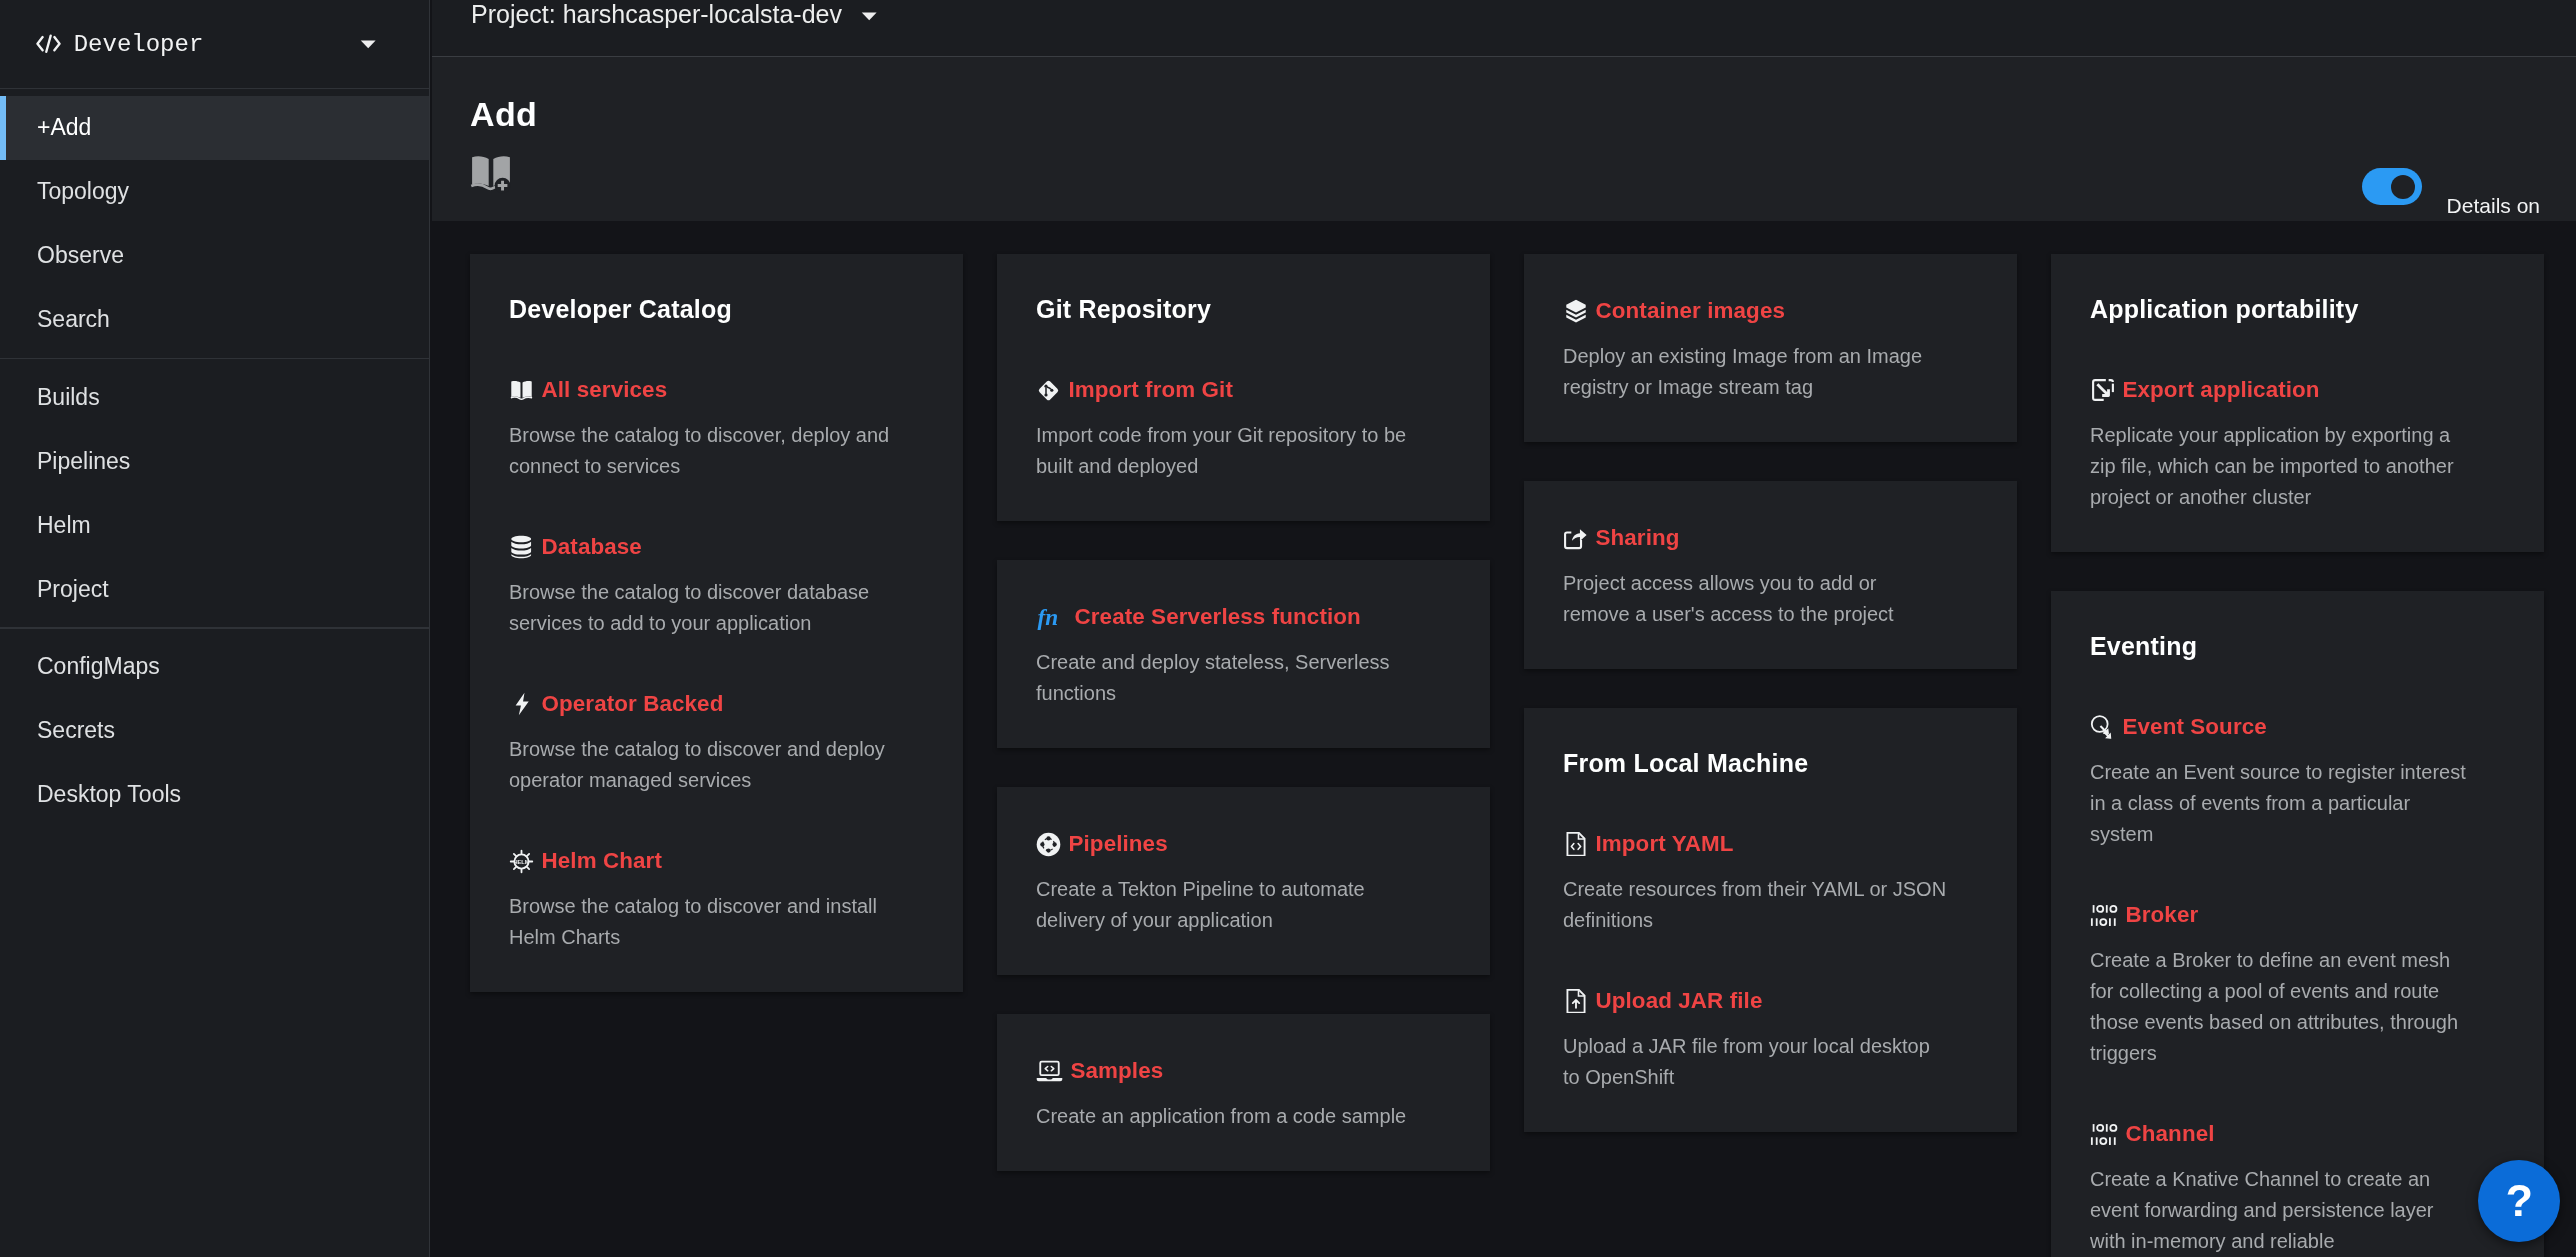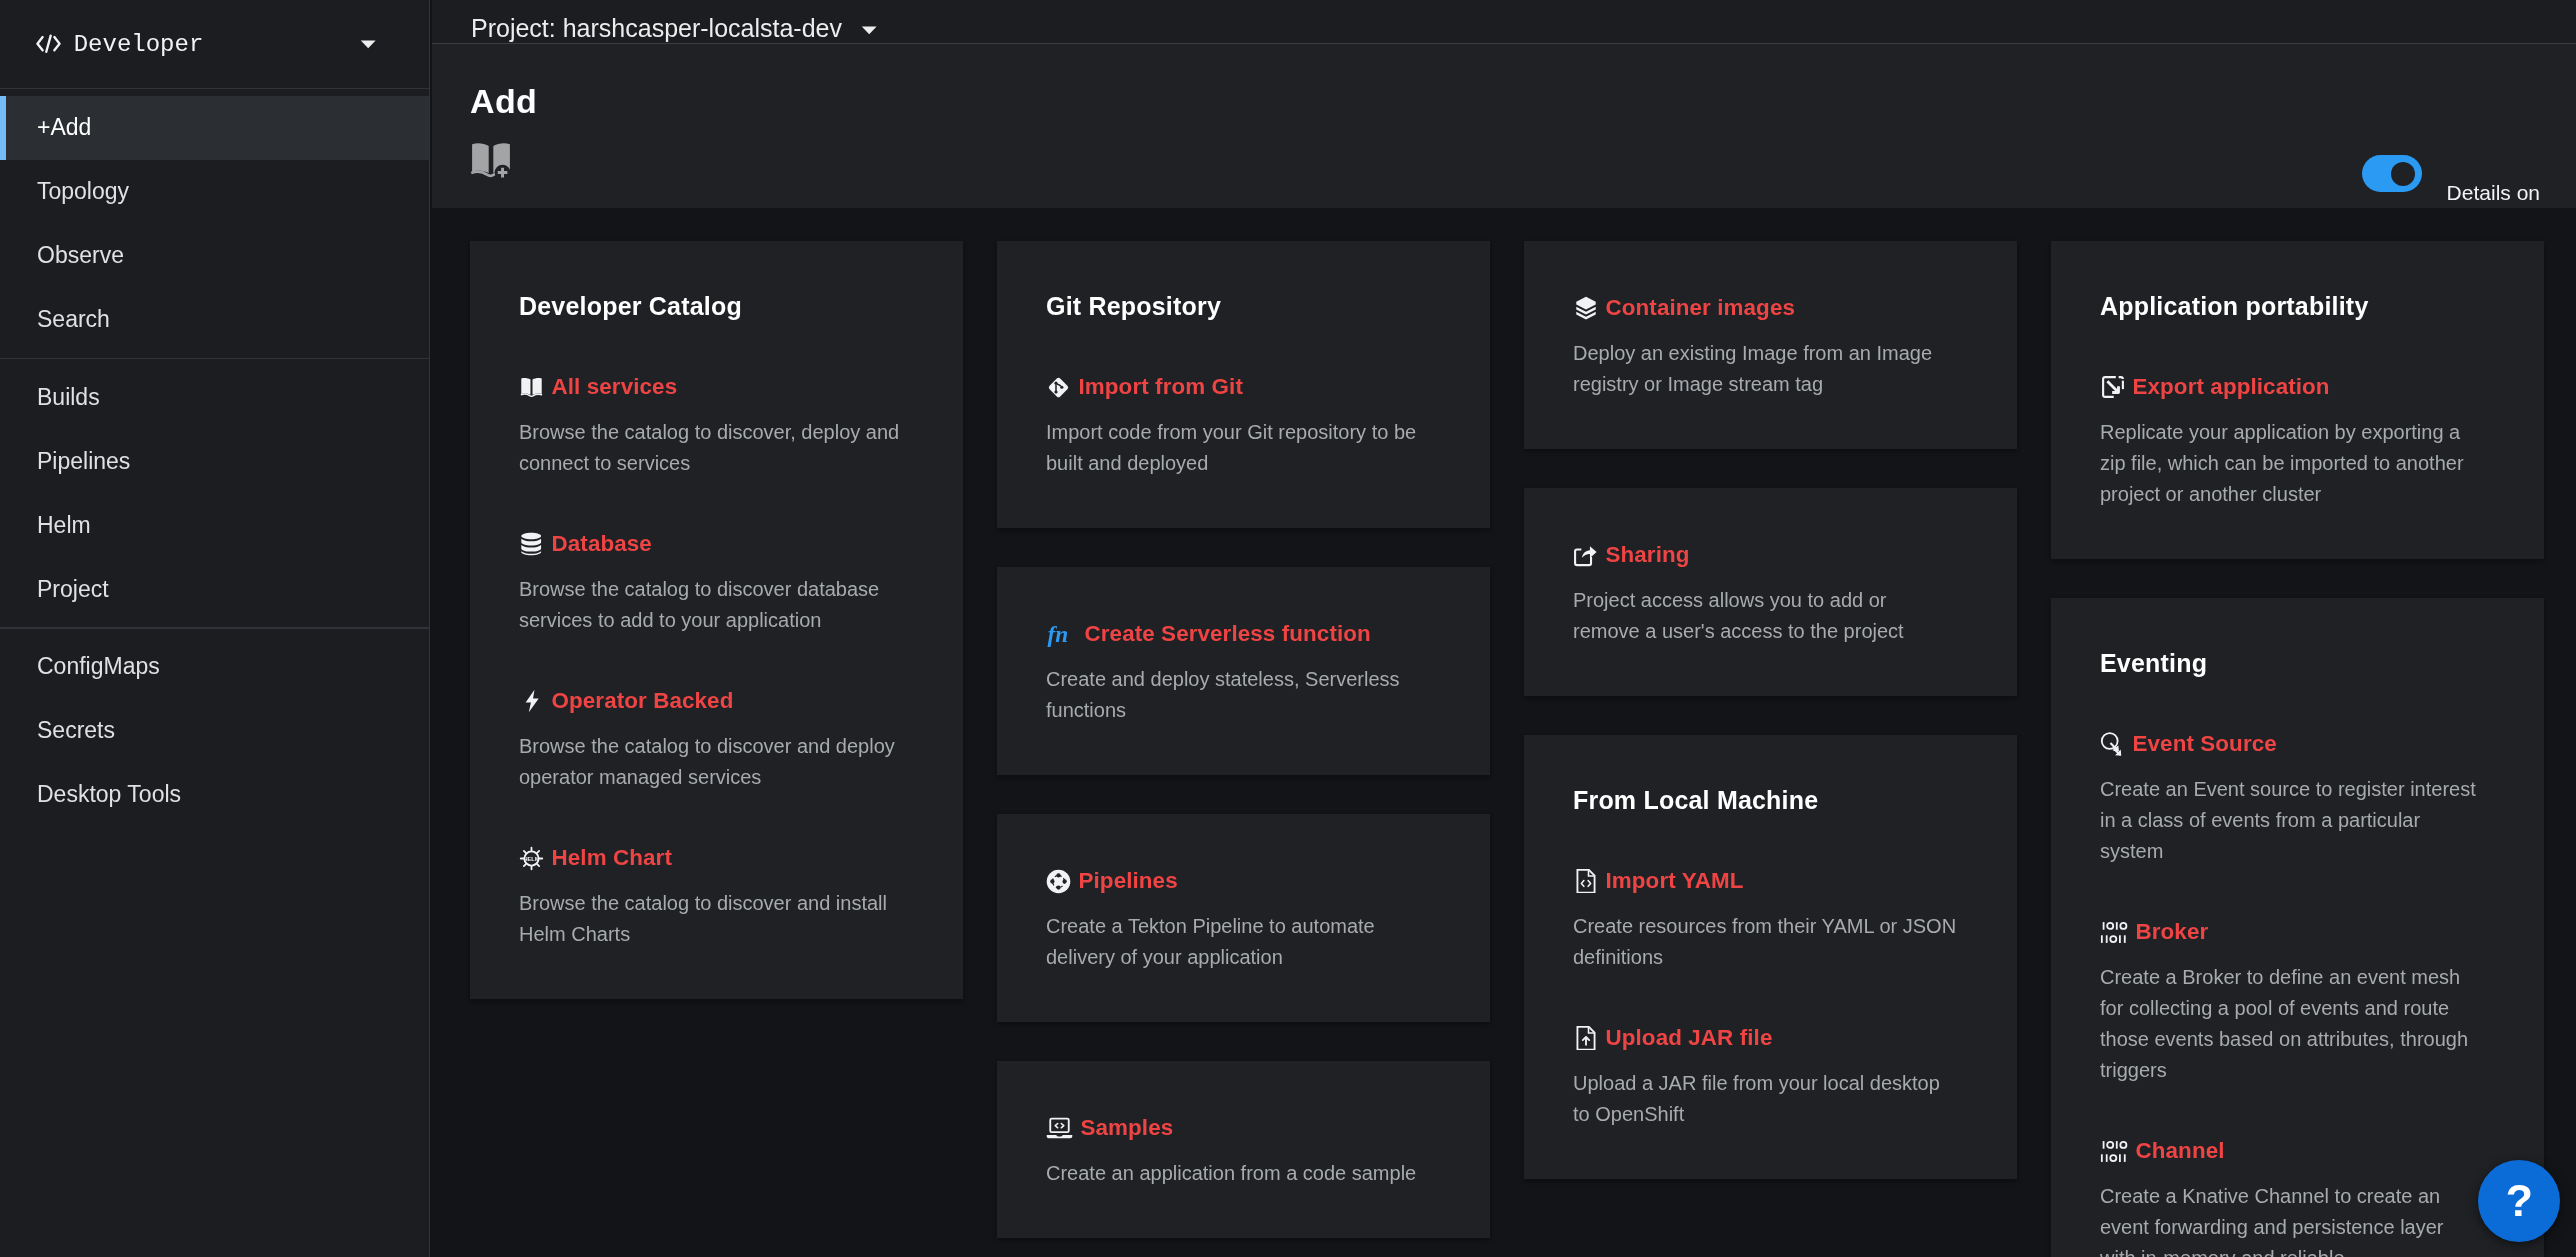--- a/index.html
+++ b/index.html
@@ -26,43 +26,43 @@
     font-size:23px; color:#dfe1e3; cursor:pointer; position:relative;
   }
   .nav-item.active { background:#2b2e33; color:#ffffff; }
   .nav-item.active::before {
     content:""; position:absolute; left:0; top:0; bottom:0; width:6px; background:#73bcf7;
   }
   .nav-sep { height:1.5px; background:#2f3237; margin:6px 0; }
   
   .main { margin-left:432px; height:1257px; display:flex; flex-direction:column; }
   .topbar {
-    height:44px; background:#1b1d21; border-bottom:1.5px solid #3a3d42;
-    display:flex; align-items:flex-end; padding-left:39px; flex:none;
+    height:57px; background:#1b1d21; border-bottom:1.5px solid #3a3d42;
+    display:flex; align-items:flex-start; padding-left:39px; flex:none;
   }
   .project-switcher { display:flex; align-items:center; cursor:pointer; }
   .project-label { font-size:25px; color:#eceded; }
   .project-caret { width:16.4px; height:10.4px; margin-left:19.4px; margin-top:3px; }
   .page-header { background:#1f2125; padding:36px 36px 27px 38px; flex:none; height:164px; position:relative; }
   .page-title { font-size:34px; font-weight:700; color:#fdfeff; letter-spacing:0.4px; line-height:42px; }
   .catalog-btn { margin-top:19.4px; width:42px; height:40px; display:inline-flex; cursor:pointer; }
   .header-right {
     position:absolute; right:36px; top:98px; display:flex; align-items:center;
   }
   .toggle { width:60px; height:37px; border-radius:18.6px; background:#2b9af3; position:relative; cursor:pointer; flex:none; }
   .toggle .knob {
     position:absolute; right:6.7px; top:6.7px; width:24px; height:24px; border-radius:50%; background:#1f2125;
   }
   .toggle-label { font-size:21px; color:#f2f3f4; margin-left:24.6px;margin-top:39px; }
   
   .content { flex:1; background:#131418; padding:33px 36px 0 38px; overflow:hidden; }
   .cols { display:flex; gap:34px; align-items:flex-start; }
   .col { display:flex; flex-direction:column; gap:39px; width:493px; flex:none; }
   .card {
-    background:#1f2125; width:493px; padding:49px;
+    background:#1f2125; width:493px; padding:39px;
     box-shadow:0 1.5px 4.5px rgba(0,0,0,.4);
   }
   .card-title { font-size:25px; font-weight:700; color:#feffff; line-height:33px; margin-bottom:46px; letter-spacing:0.2px; }
   .item + .item { margin-top:47px; }
   .item-head { display:flex; align-items:center; cursor:pointer; }
   .item-icon { min-width:25px; height:27px; flex:none; margin-right:7.5px; display:flex; align-items:center; justify-content:center; }
   .item-title { font-size:22.4px; font-weight:700; color:#ef4444; line-height:36px; white-space:nowrap; letter-spacing:0.1px; }
   .item-desc { margin-top:12px; font-size:20px; line-height:31px; color:#a8abae; max-width:384px; }
   
   .help-fab {

